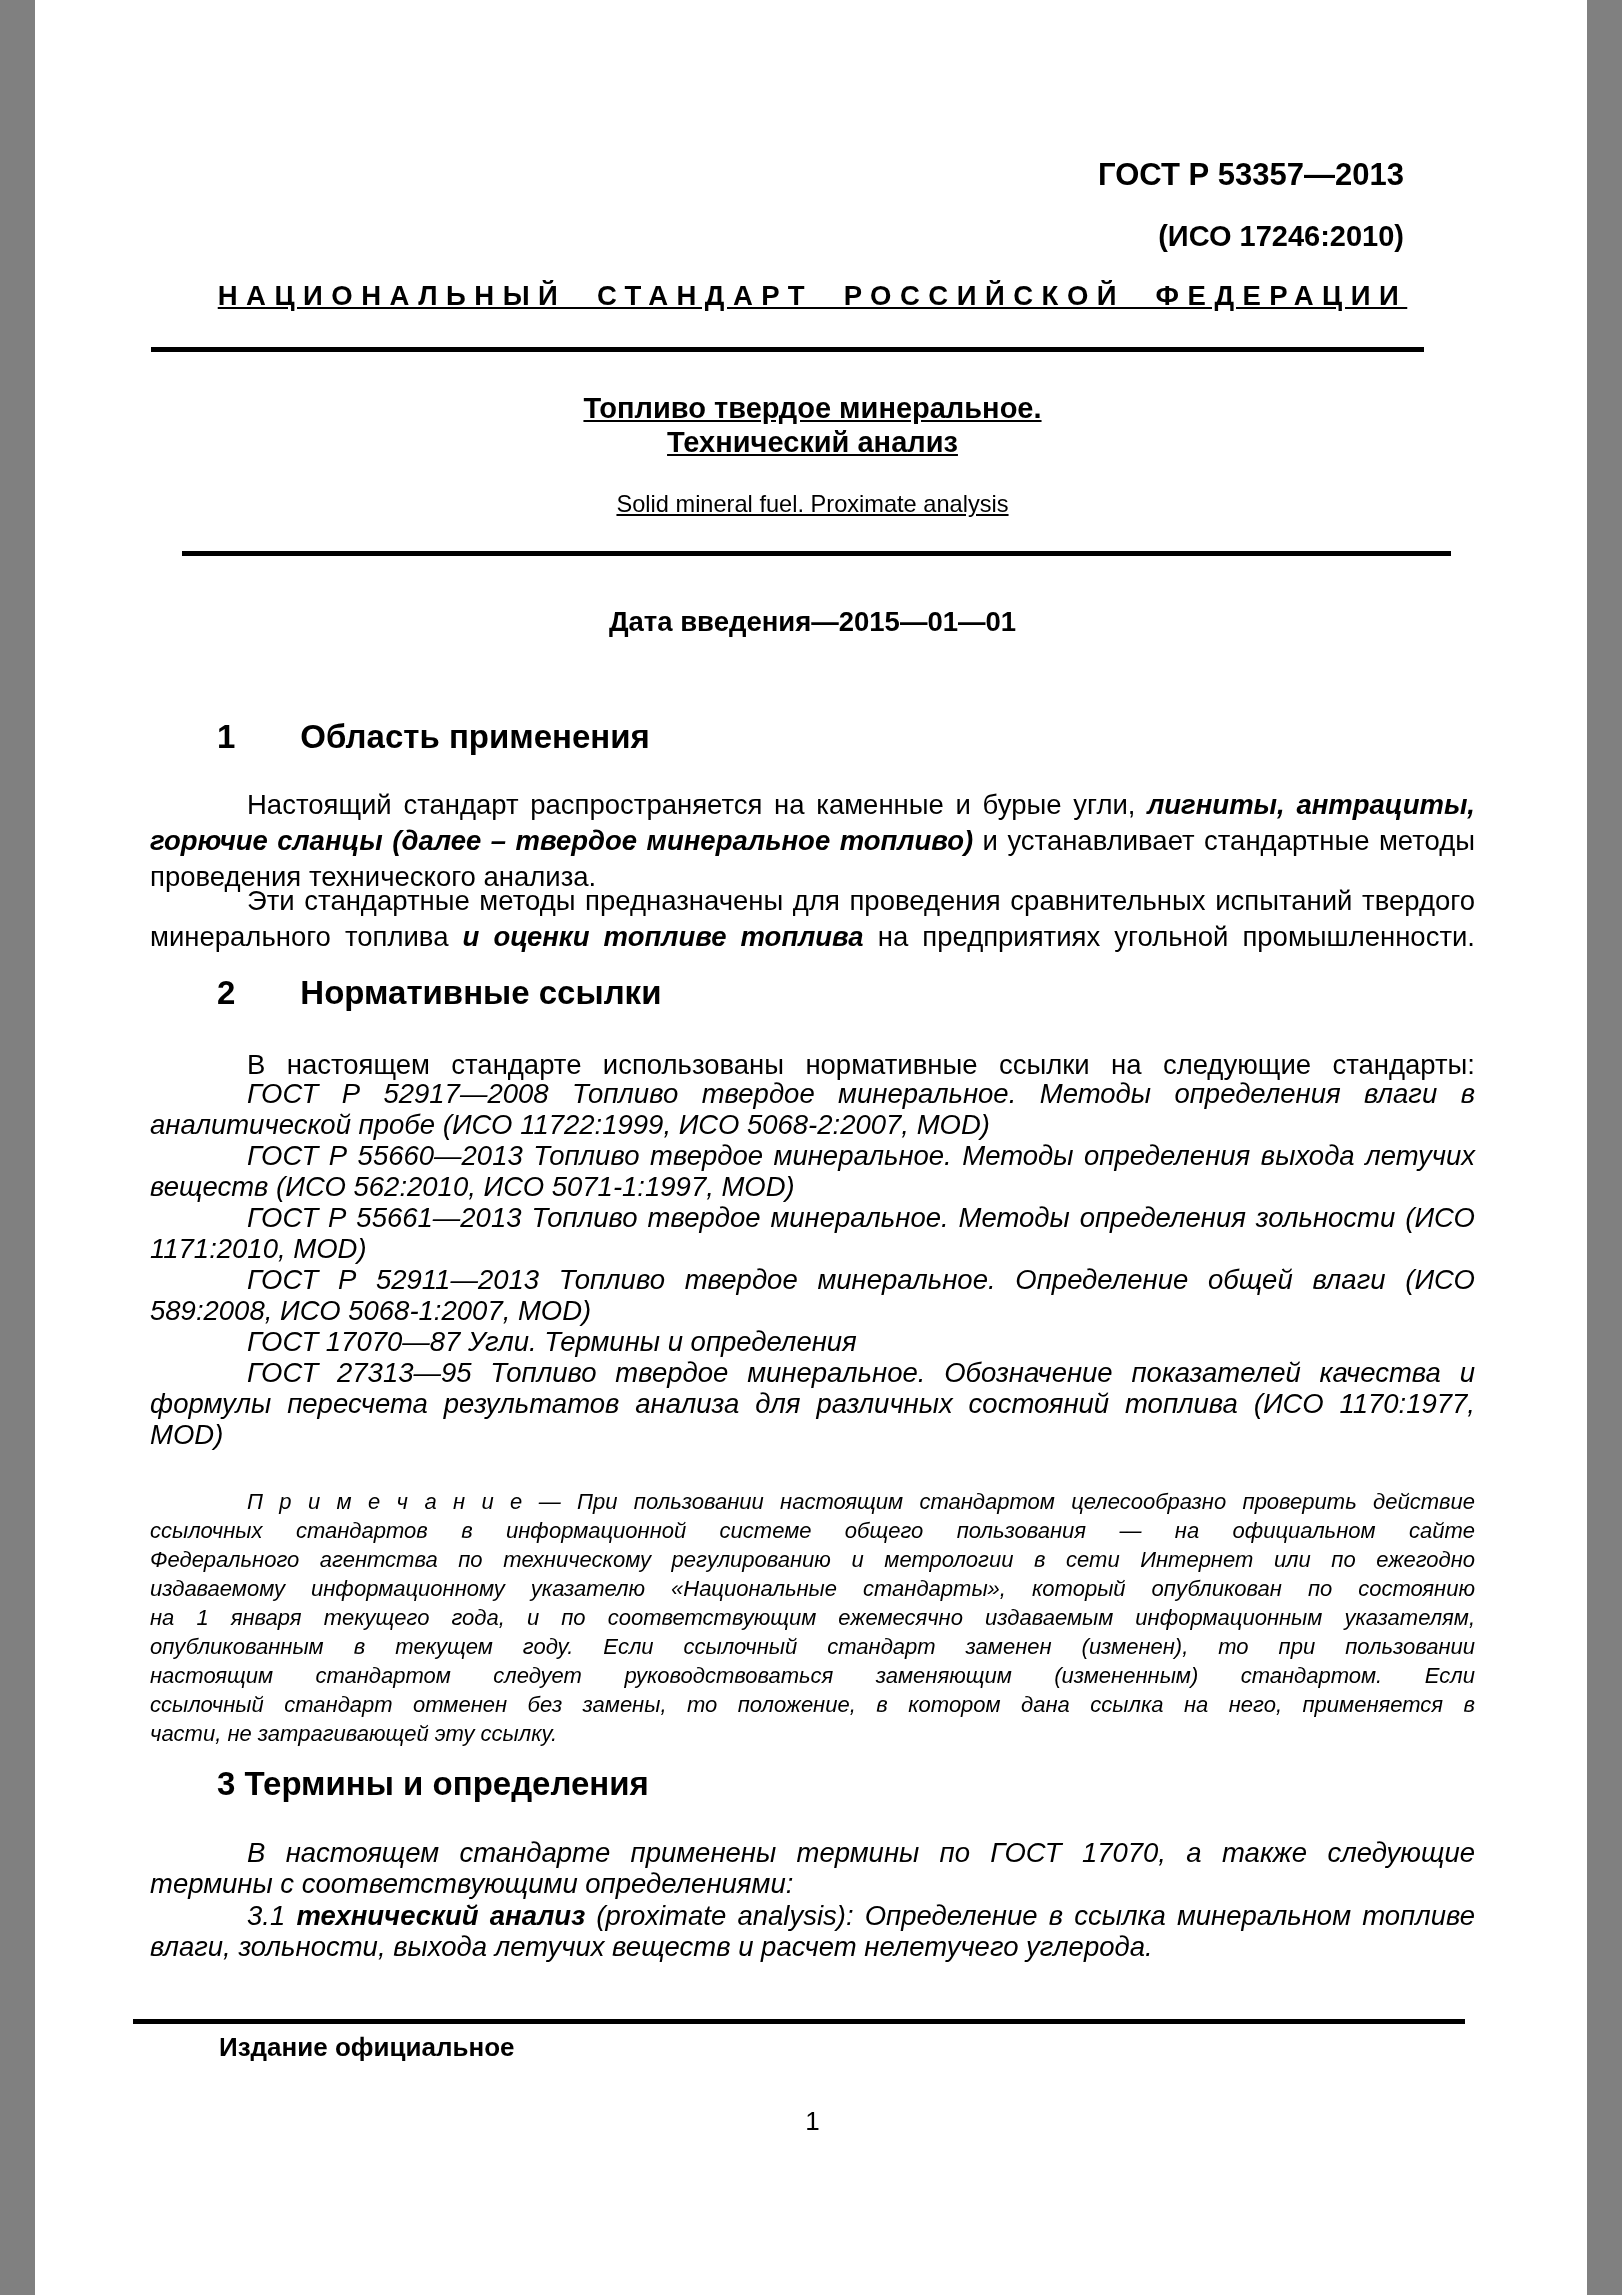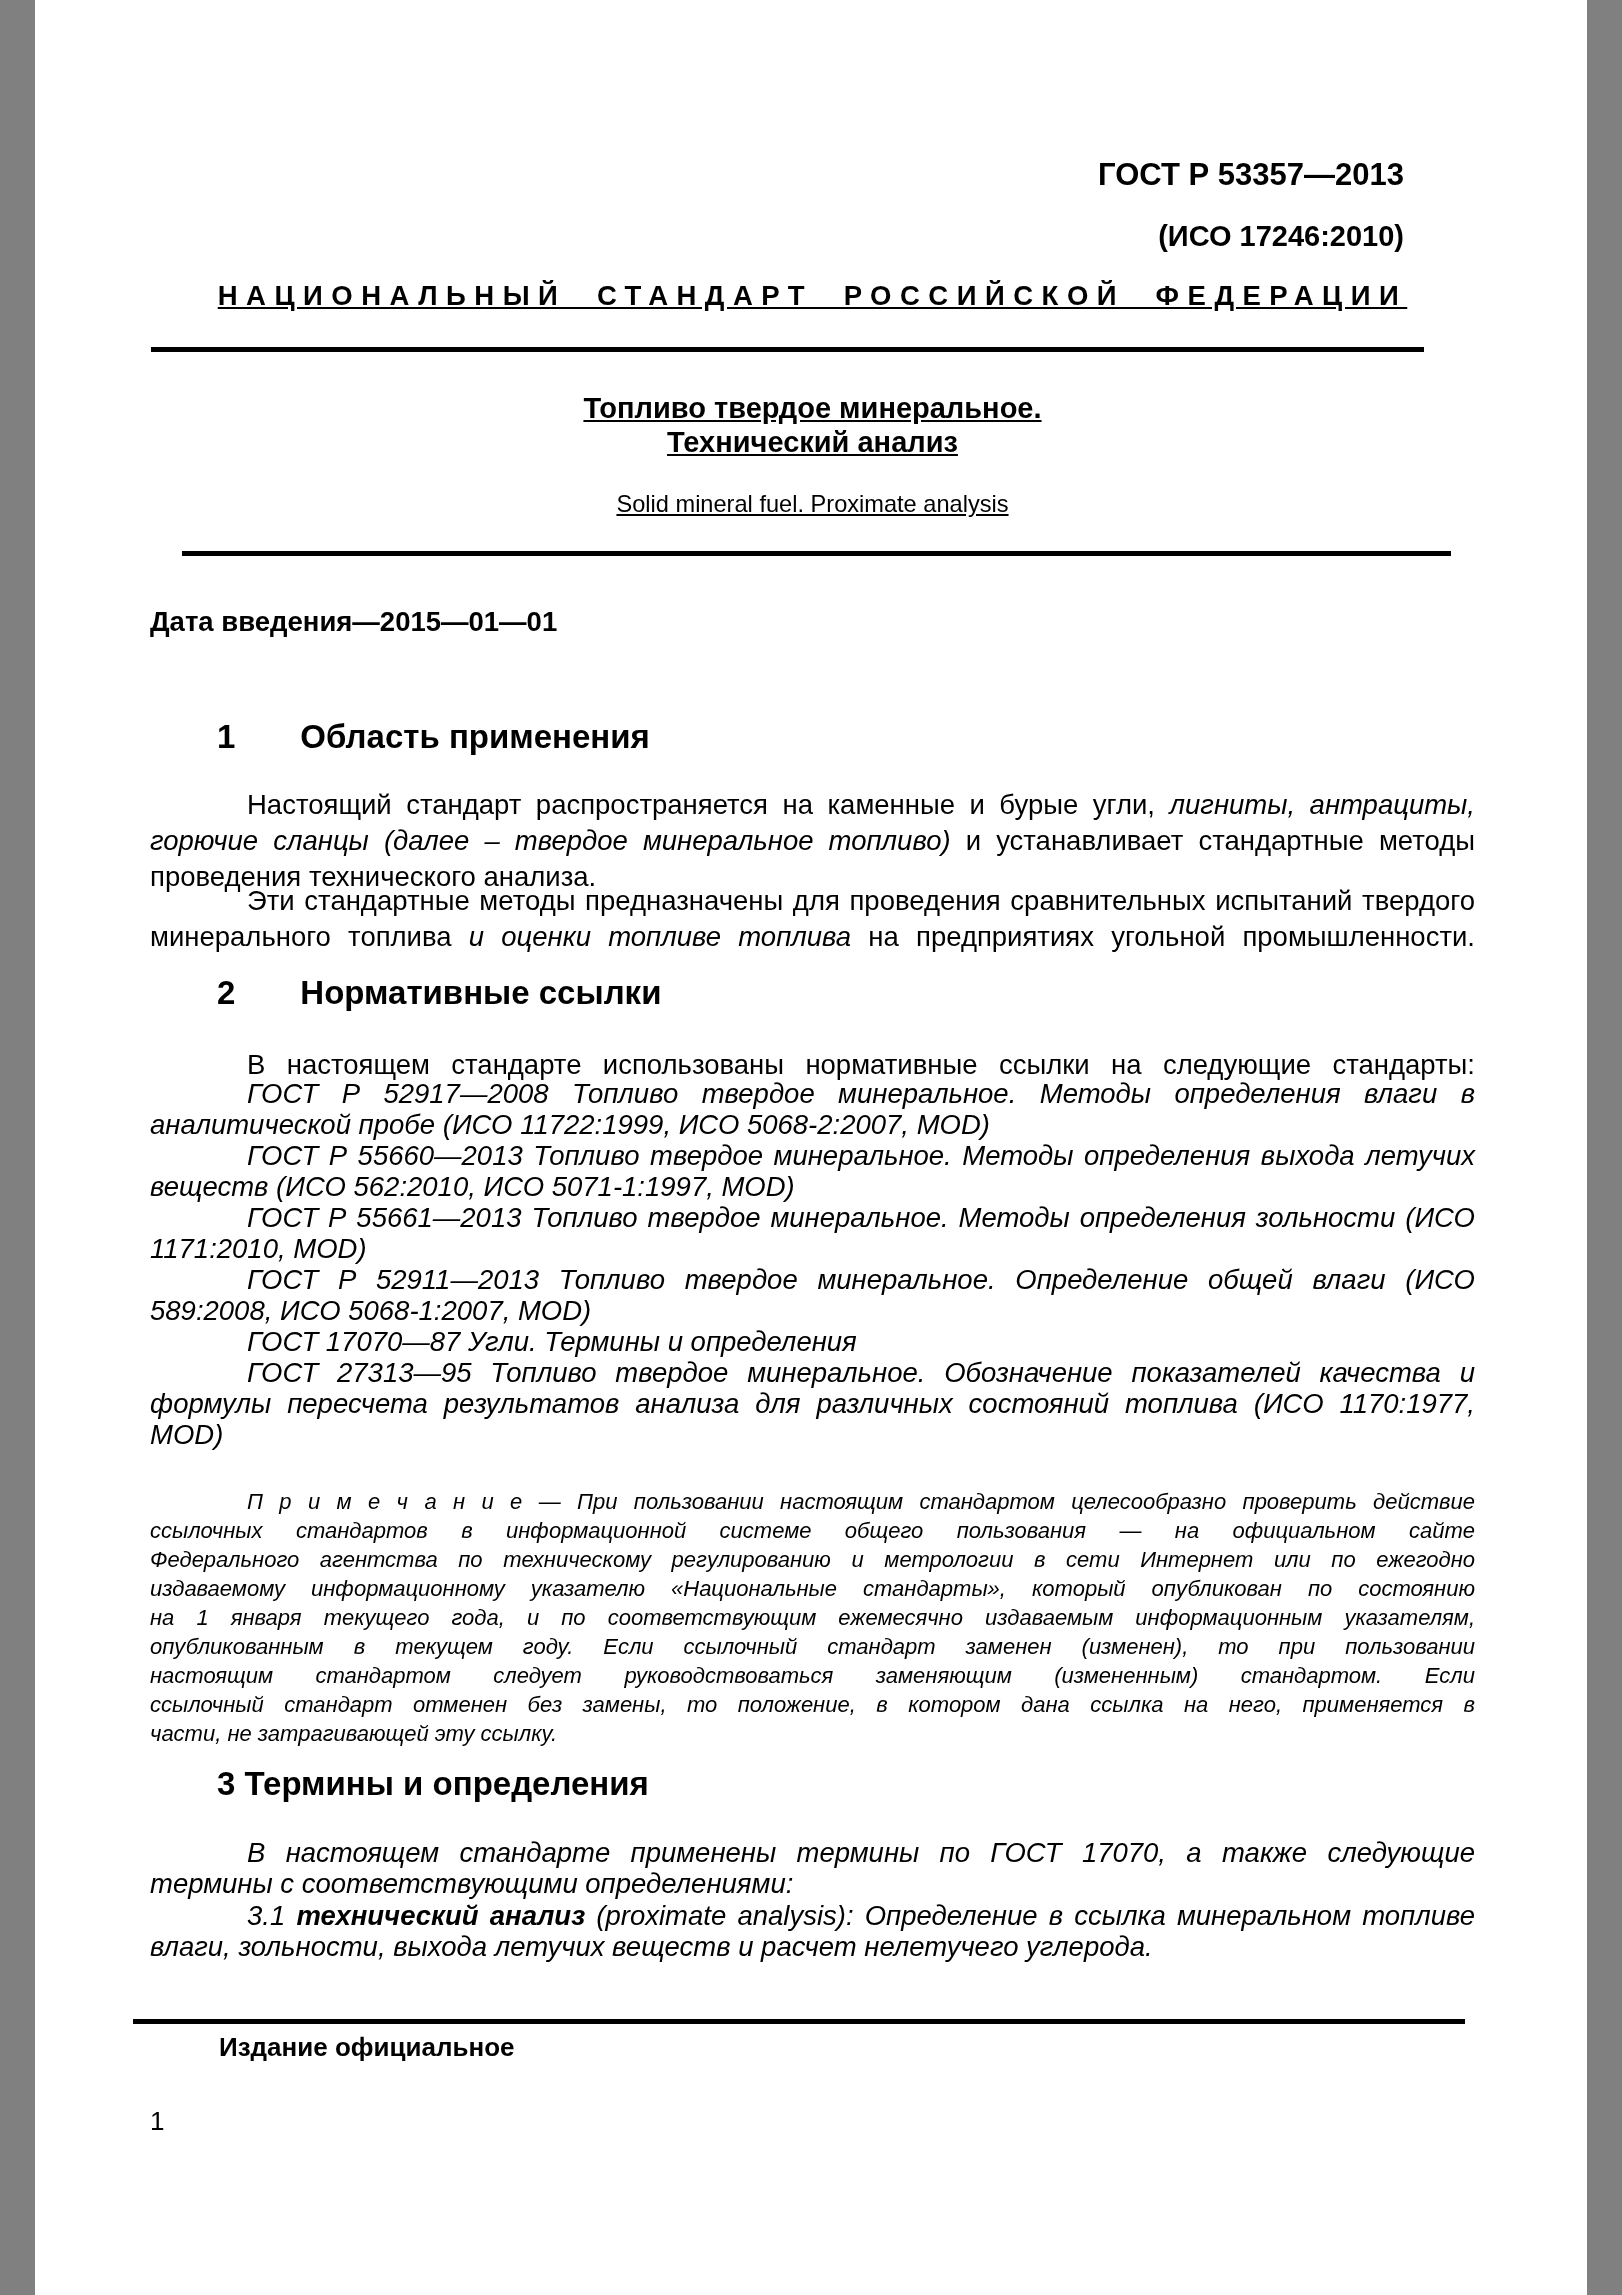--- a/index.html
+++ b/index.html
@@ -9,23 +9,23 @@
     width: 1552px;
     height: 2295px;
     margin: 0 auto;
     background: #ffffff;
     color: #000000;
     font-family: "Liberation Sans", sans-serif;
     overflow: hidden;
   }
   .abs { position: absolute; }
   .content { left: 115px; width: 1325px; }
-  .right  { text-align: left; }
+  .right  { text-align: center; }
   .center { text-align: center; text-decoration: underline; }
-  .i  { font-style: italic; }
+  .i  { font-style: italic; font-weight: bold; }
   .bi { font-style: italic; font-weight: bold; }
   .j   { text-align: justify; text-align-last: justify; }
   .ind { text-indent: 97px; }
   .rule { background: #000000; }
 
   .doc-num   { top: 157px;  right: 183px; font-size: 31px; font-weight: bold; }
   .iso-num   { top: 220px;  right: 183px; font-size: 29px; font-weight: bold; }
   .nat-std   { top: 280px;  font-size: 27.5px; font-weight: bold;
                letter-spacing: 8.5px; word-spacing: 14.4px; white-space: nowrap; }
   .rule1     { top: 347px;  left: 116px; width: 1273px; height: 5.2px; }

